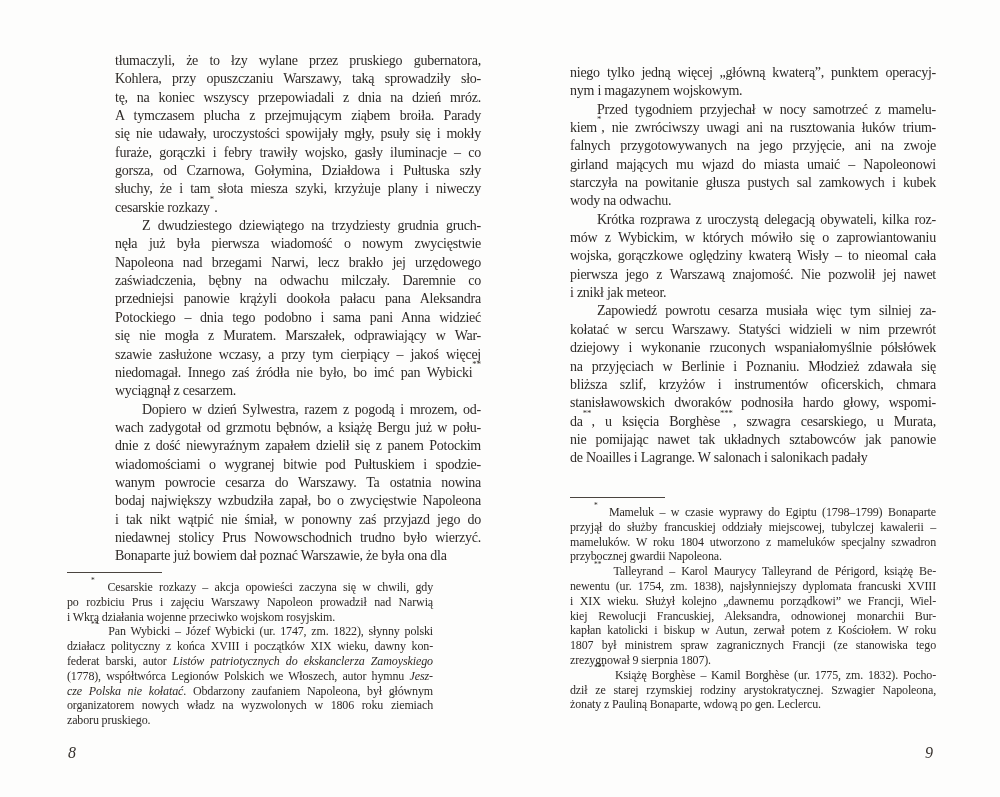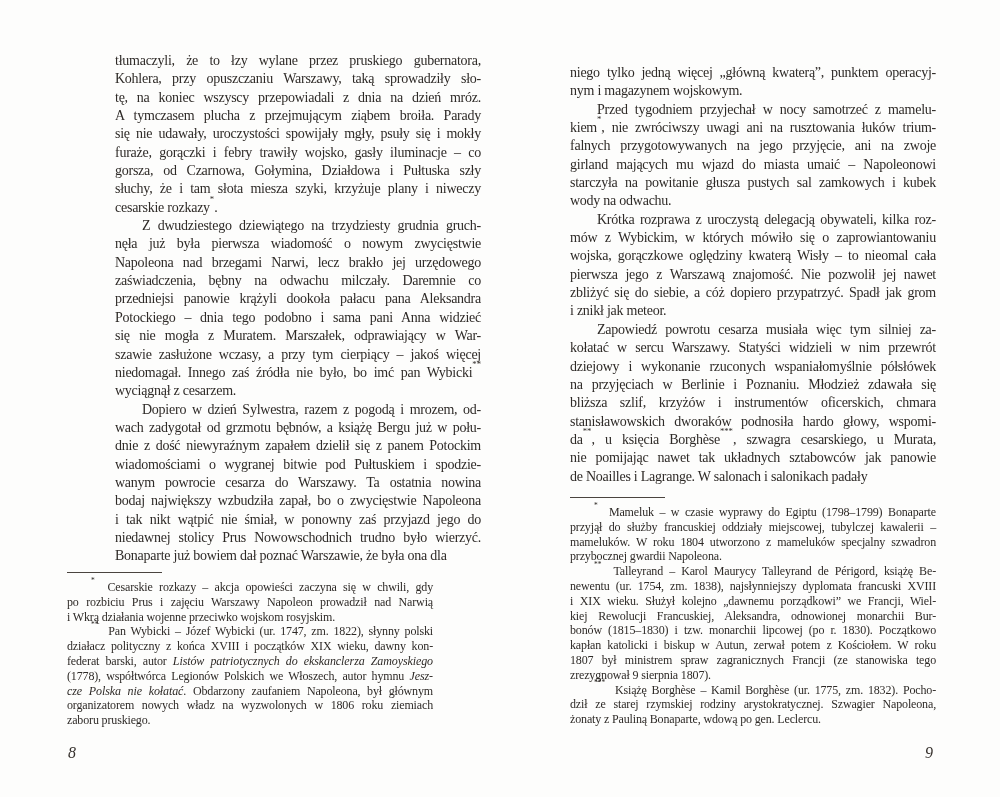--- a/index.html
+++ b/index.html
@@ -119,21 +119,20 @@
         <div class="line">falnych przygotowywanych na jego przyjęcie, ani na zwoje</div>
         <div class="line">girland mających mu wjazd do miasta umaić – Napoleonowi</div>
         <div class="line">starczyła na powitanie głusza pustych sal zamkowych i kubek</div>
         <div class="line last">wody na odwachu.</div>
       </div>
       <div class="para">
         <div class="line indent">Krótka rozprawa z uroczystą delegacją obywateli, kilka roz-</div>
         <div class="line">mów z Wybickim, w których mówiło się o zaprowiantowaniu</div>
         <div class="line">wojska, gorączkowe oględziny kwaterą Wisły – to nieomal cała</div>
         <div class="line">pierwsza jego z Warszawą znajomość. Nie pozwolił jej nawet</div>
-        <div class="line">zbliżyć się do siebie, a cóż dopiero przypatrzyć. Spadł jak grom</div>
         <div class="line last">i znikł jak meteor.</div>
       </div>
       <div class="para">
         <div class="line indent">Zapowiedź powrotu cesarza musiała więc tym silniej za-</div>
         <div class="line">kołatać w sercu Warszawy. Statyści widzieli w nim przewrót</div>
         <div class="line">dziejowy i wykonanie rzuconych wspaniałomyślnie półsłówek</div>
         <div class="line">na przyjęciach w Berlinie i Poznaniu. Młodzież zdawała się</div>
         <div class="line">bliższa szlif, krzyżów i instrumentów oficerskich, chmara</div>
         <div class="line">stanisławowskich dworaków podnosiła hardo głowy, wspomi-</div>
         <div class="line">da<sup>**</sup>, u księcia Borghèse<sup>***</sup>, szwagra cesarskiego, u Murata,</div>
@@ -148,21 +147,20 @@
           <div class="line indent"><sup>*</sup>&nbsp; Mameluk – w czasie wyprawy do Egiptu (1798–1799) Bonaparte</div>
           <div class="line">przyjął do służby francuskiej oddziały miejscowej, tubylczej kawalerii –</div>
           <div class="line">mameluków. W roku 1804 utworzono z mameluków specjalny szwadron</div>
           <div class="line last">przybocznej gwardii Napoleona.</div>
         </div>
         <div class="para">
           <div class="line indent"><sup>**</sup>&nbsp; Talleyrand – Karol Maurycy Talleyrand de Périgord, książę Be-</div>
           <div class="line">newentu (ur. 1754, zm. 1838), najsłynniejszy dyplomata francuski XVIII</div>
           <div class="line">i XIX wieku. Służył kolejno „dawnemu porządkowi” we Francji, Wiel-</div>
           <div class="line">kiej Rewolucji Francuskiej, Aleksandra, odnowionej monarchii Bur-</div>
-          <div class="line">bonów (1815–1830) i tzw. monarchii lipcowej (po r. 1830). Początkowo</div>
           <div class="line">kapłan katolicki i biskup w Autun, zerwał potem z Kościołem. W roku</div>
           <div class="line">1807 był ministrem spraw zagranicznych Francji (ze stanowiska tego</div>
           <div class="line last">zrezygnował 9 sierpnia 1807).</div>
         </div>
         <div class="para">
           <div class="line indent"><sup>***</sup>&nbsp; Książę Borghèse – Kamil Borghèse (ur. 1775, zm. 1832). Pocho-</div>
           <div class="line">dził ze starej rzymskiej rodziny arystokratycznej. Szwagier Napoleona,</div>
           <div class="line last">żonaty z Pauliną Bonaparte, wdową po gen. Leclercu.</div>
         </div>
       </div>

